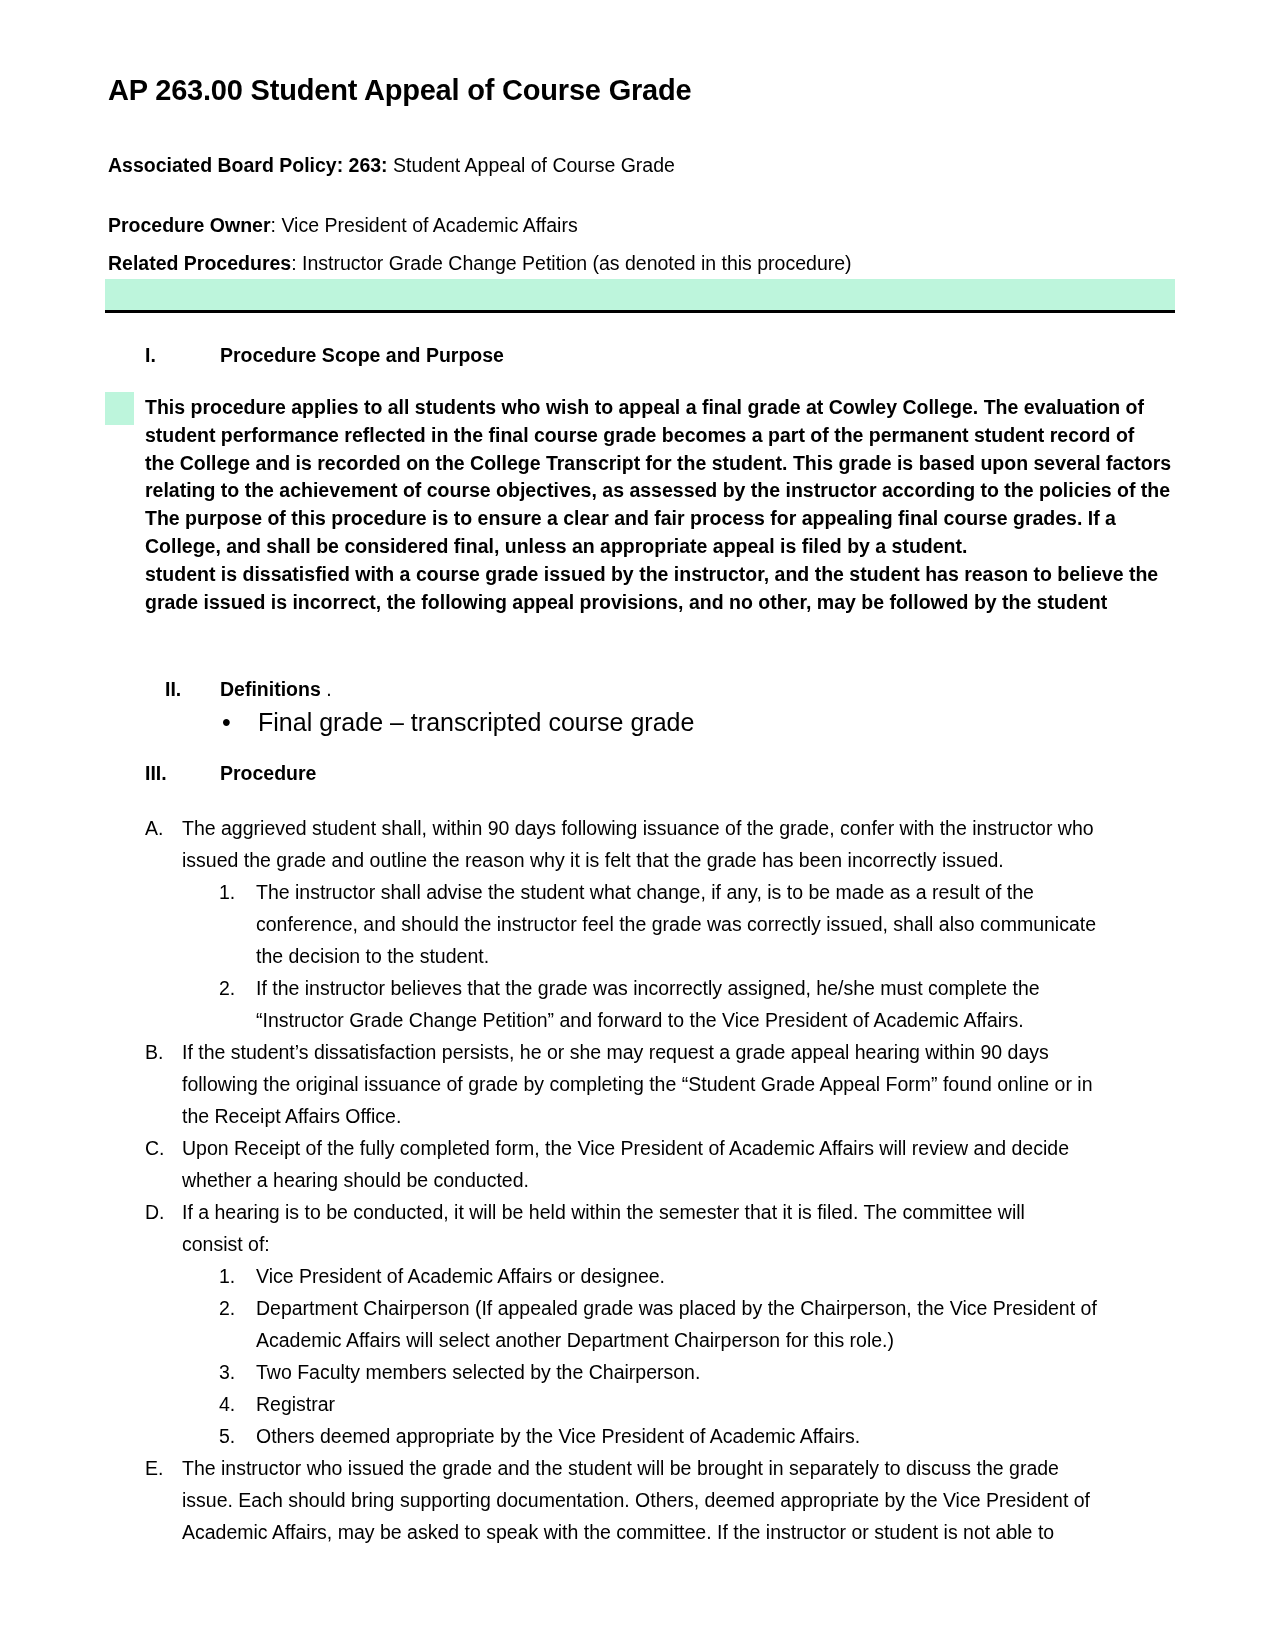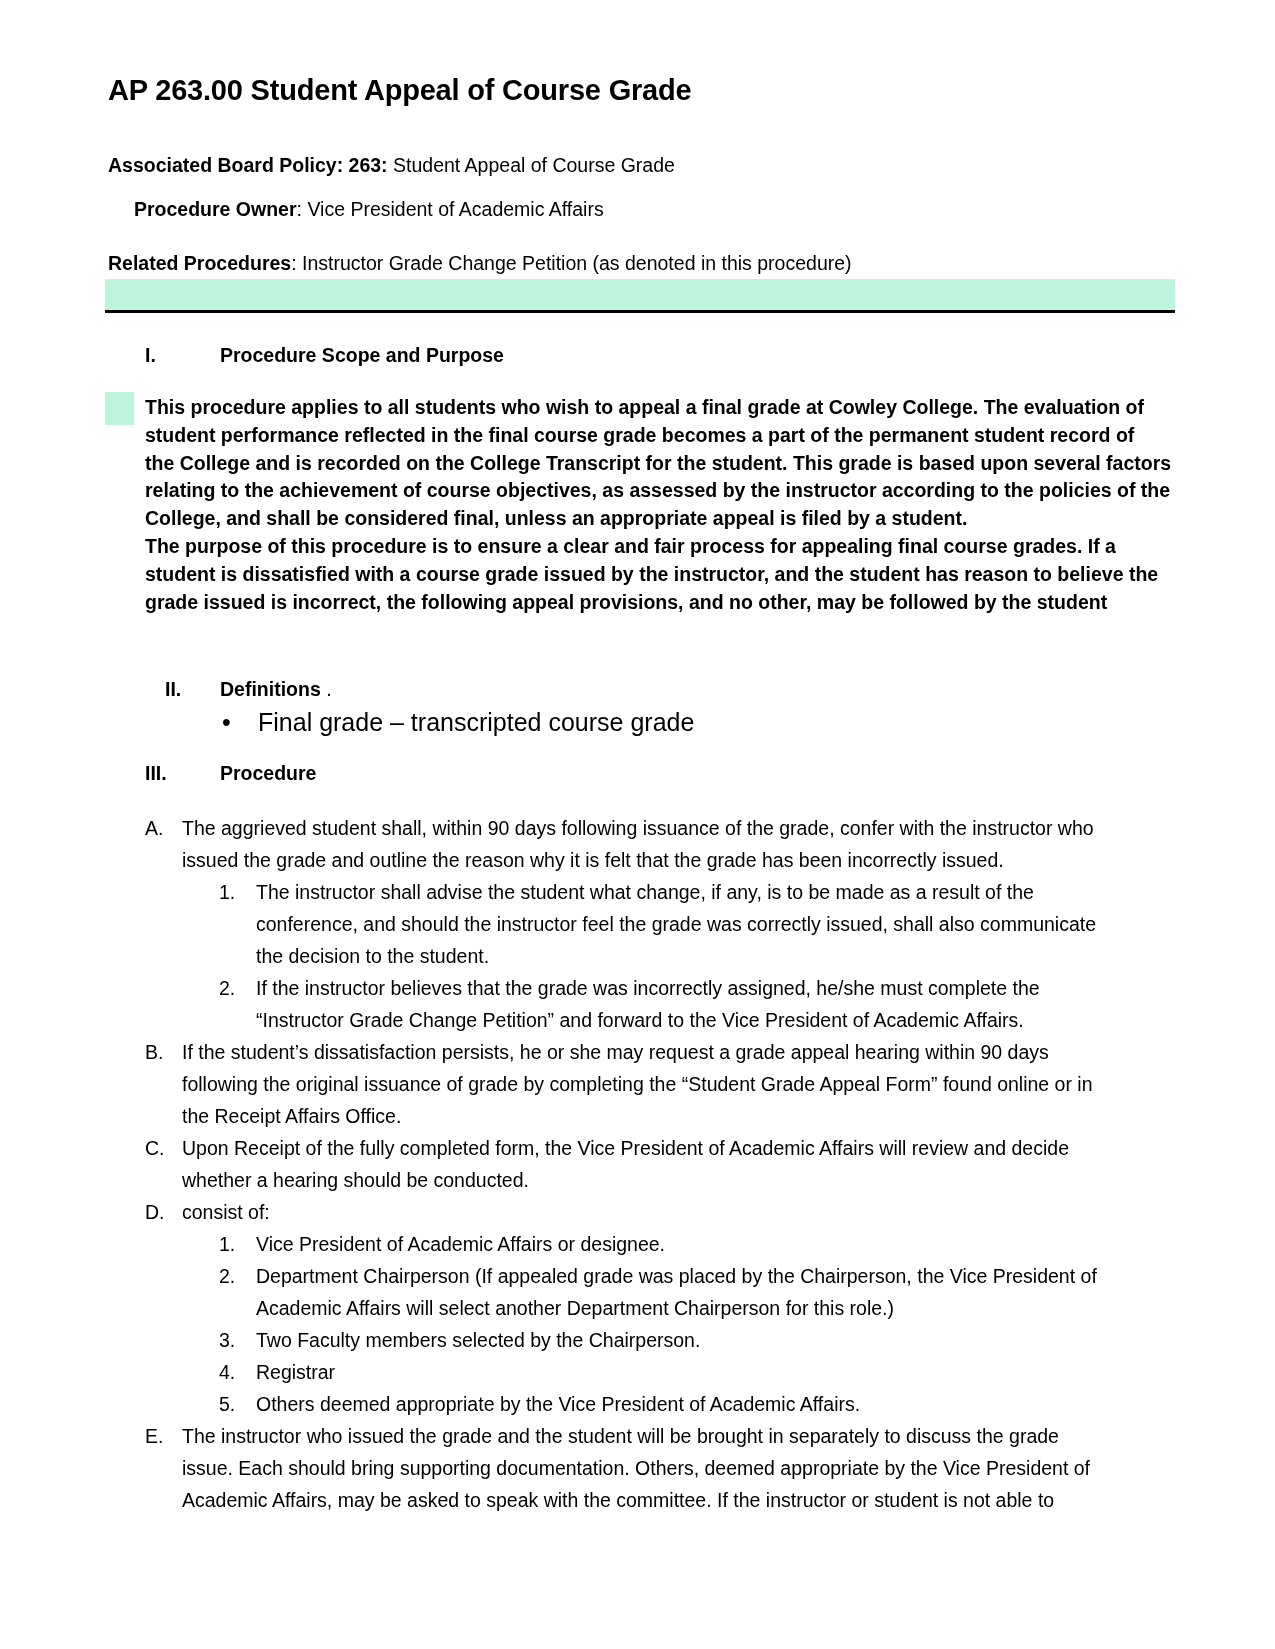--- a/index.html
+++ b/index.html
@@ -8,21 +8,21 @@
     font-family: "Liberation Sans", sans-serif; color: #000;
   }
   .page { position: absolute; left: 0; top: 0; width: 1157px; height: 1649px; }
   .title {
     position: absolute; left: 108px; top: 74px;
     font-size: 29px; font-weight: bold; letter-spacing: -0.2px;
   }
   .meta { position: absolute; left: 108px; font-size: 19.5px; white-space: nowrap; }
   .meta b { font-weight: bold; }
   .meta1 { top: 154px; }
-  .meta2 { top: 198px; margin-left: 26px; }
+  .meta2 { top: 214px; }
   .meta3 { top: 252px; }
   .highlight-bar {
     position: absolute; left: 105px; top: 279px; width: 1070px; height: 31px;
     background: #bdf5dc; border-bottom: 3px solid #000;
   }
   .highlight-box {
     position: absolute; left: 105px; top: 392px; width: 29px; height: 33px;
     background: #bdf5dc;
   }
   .sec-head { position: absolute; font-size: 19.5px; font-weight: bold; }
@@ -56,22 +56,22 @@
   <div class="sec-head sec-num" style="top:344px;">I.</div>
   <div class="sec-head sec-title" style="top:344px;">Procedure Scope and Purpose</div>
 
   <div class="highlight-box"></div>
 
   <div class="para" style="top:394px;">
     <div>This procedure applies to all students who wish to appeal a final grade at Cowley College. The evaluation of</div>
     <div>student performance reflected in the final course grade becomes a part of the permanent student record of</div>
     <div>the College and is recorded on the College Transcript for the student. This grade is based upon several factors</div>
     <div>relating to the achievement of course objectives, as assessed by the instructor according to the policies of the</div>
+    <div>The purpose of this procedure is to ensure a clear and fair process for appealing final course grades. If a</div>
     <div>College, and shall be considered final, unless an appropriate appeal is filed by a student.</div>
-    <div>The purpose of this procedure is to ensure a clear and fair process for appealing final course grades. If a</div>
     <div>student is dissatisfied with a course grade issued by the instructor, and the student has reason to believe the</div>
     <div>grade issued is incorrect, the following appeal provisions, and no other, may be followed by the student</div>
   </div>
 
   <div class="sec-head sec-num" style="top:678px;margin-left:20px;">II.</div>
   <div class="sec-head sec-title" style="top:678px;"><span>Definitions</span><span style="font-weight:normal"> .</span></div>
 
   <div class="bullet-row"><span class="dot">•</span><span>Final grade – transcripted course grade</span></div>
 
   <div class="sec-head sec-num" style="top:762px;">III.</div>
@@ -106,20 +106,21 @@
     </div>
 
     <div class="li">
       <span class="lbl">C.</span>
       <span class="txt">Upon Receipt of the fully completed form, the Vice President of Academic Affairs will review and decide</span>
       <span class="txt">whether a hearing should be conducted.</span>
     </div>
 
     <div class="li">
       <span class="lbl">D.</span>
+      <span class="txt">If a hearing is to be conducted, it will be held within the semester that it is filed. The committee will</span>
       <span class="txt">consist of:</span>
     </div>
     <div class="list inner" style="position:relative; left:74px;">
       <div class="li">
         <span class="lbl">1.</span>
         <span class="txt">Vice President of Academic Affairs or designee.</span>
       </div>
       <div class="li">
         <span class="lbl">2.</span>
         <span class="txt">Department Chairperson (If appealed grade was placed by the Chairperson, the Vice President of</span>

